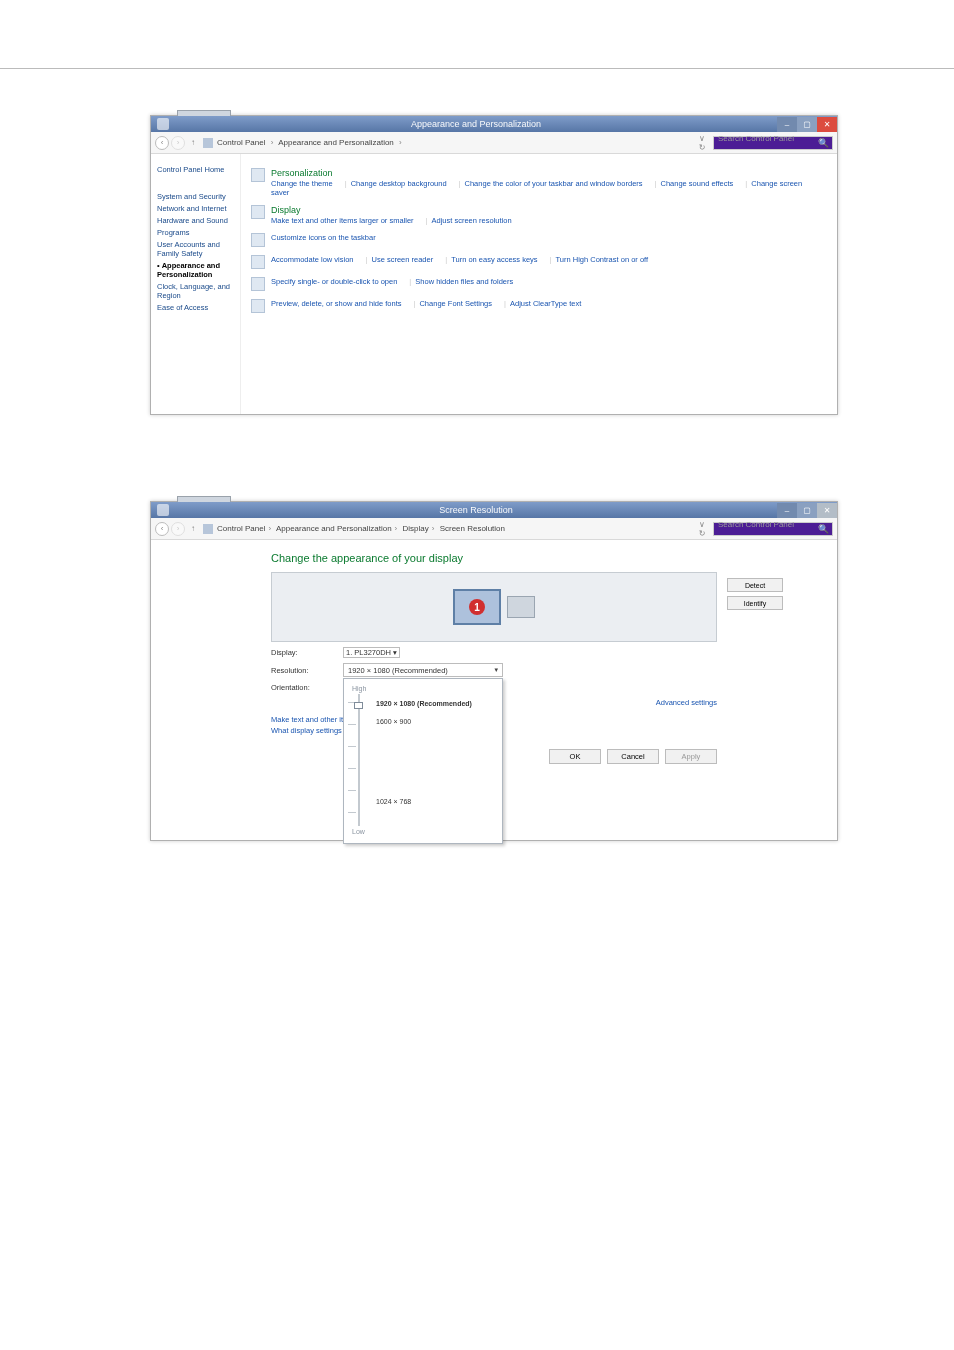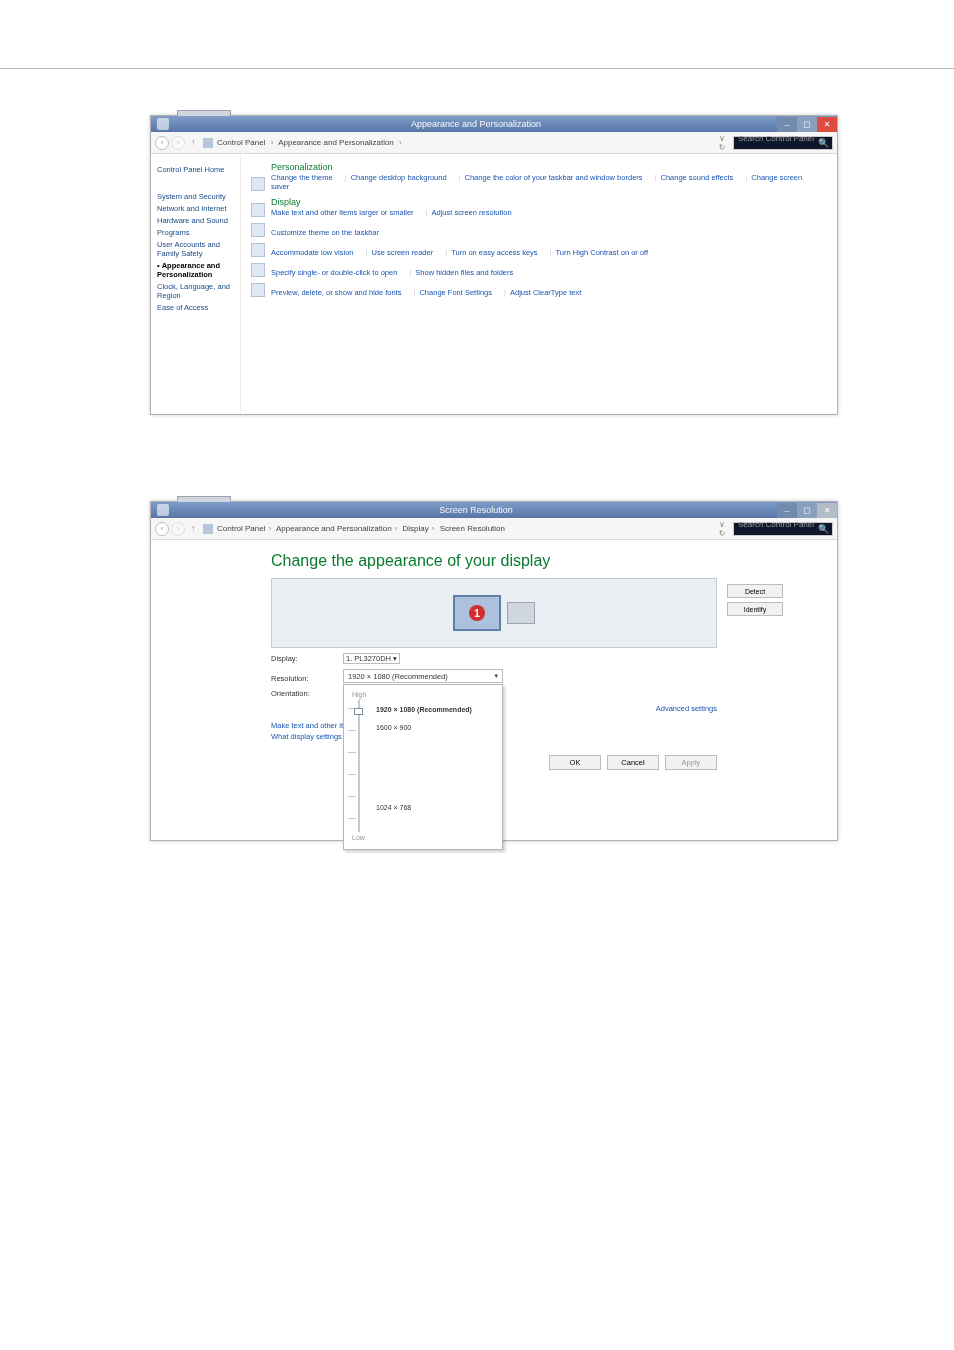--- a/index.html
+++ b/index.html
@@ -83,23 +83,23 @@
     display:flex; align-items:center; justify-content:center;
     color:#888;
     background:#fff;
   }
   .uparr { margin:0 4px; color:#888; }
   .crumb { color:#444; }
   .crumb .sep { margin:0 3px; color:#888; }
   .navspacer { flex:1; }
   .refresh { width:14px; text-align:center; color:#888; margin-right:4px;}
   .searchbox {
-    width:100px; height:14px;
+    width:120px; height:14px;
     border:1px solid #ccc;
-    background:#0f172a;
+    background:#4c1d95;
     font-size:8px;
     color:#9a9a9a;
     padding:0 14px 8px 4px;
     position:relative;
     display:flex; align-items:center;
   }
   .searchbox .mag {
     position:absolute; right:2px; top:1px; font-size:9px; color:#888;
   }
 
@@ -118,43 +118,42 @@
   .sidebar .active::before { content:"•"; color:#000; margin-right:2px; }
 
   
   .content {
     flex:1;
     padding:6px 10px;
     font-size:7.5px;
   }
   .cat {
     display:flex;
-    margin:2px 0 6px 0;
-    align-items:flex-end;
+    margin:8px 0 6px 0;
   }
   .cat .cicon {
     width:14px; height:14px;
     background:#dfe8f2;
     border:1px solid #b4c4d7;
     margin-right:6px;
     flex:0 0 14px;
   }
   .cat .ctext { flex:1; }
   .cat .cheader {
     color:#0a7a2f;
     font-size:9px;
     margin-bottom:1px;
   }
   .cat .clinks { color:#1a55b0; }
   .cat .clinks span { margin-right:8px; }
   .cat .clinks .sep { color:#ccc; margin:0 4px; }
 
   
   .body2 { padding:12px 120px; font-size:8px; }
-  .h1 { color:#0a7a2f; font-size:16px; margin-bottom:8px; }
+  .h1 { color:#0a7a2f; font-size:11px; margin-bottom:8px; }
   .monitor-area {
     height:70px;
     background:#ebeef2;
     border:1px solid #c6ccd2;
     display:flex;
     align-items:center;
     justify-content:center;
     position:relative;
   }
   .monitor-area .mon {
@@ -175,21 +174,21 @@
     width:28px; height:22px; margin-left:6px;
     border:1px solid #9aa5b1; background:#cfd6de;
   }
   .side-btns { position:absolute; right:-66px; top:6px; }
   .side-btns button {
     display:block; width:56px; height:14px; font-size:7px;
     background:#f1f1f1; border:1px solid #bcbcbc; margin-bottom:4px;
   }
 
   .formrow {
-    display:flex; align-items:flex-end; margin:6px 0; font-size:7.5px;
+    display:flex; align-items:center; margin:6px 0; font-size:7.5px;
   }
   .formrow .lbl { width:72px; color:#333; }
   .formrow .val select, .formrow .val .select {
     font-size:7.5px; border:1px solid #bcbcbc; background:#fff;
     height:13px; padding:0 2px;
   }
   .res-select { width:160px; border:1px solid #bcbcbc; height:14px;
     display:flex; align-items:center; padding:0 4px; font-size:7.5px;
     justify-content:space-between; }
   .res-select .caret { font-size:7px; color:#444; }
@@ -303,21 +302,21 @@
             <div class="cat">
               <div class="cicon"></div>
               <div class="ctext">
                 <div class="cheader">Display</div>
                 <div class="clinks"><span>Make text and other items larger or smaller</span><span class="sep">|</span><span>Adjust screen resolution</span></div>
               </div>
             </div>
             <div class="cat">
               <div class="cicon"></div>
               <div class="ctext">
-                <div class="clinks"><span>Customize theme on the taskbar</span></div>
+                <div class="clinks"><span>Customize icons on the taskbar</span></div>
               </div>
             </div>
             <div class="cat">
               <div class="cicon"></div>
               <div class="ctext">
                 <div class="clinks"><span>Accommodate low vision</span><span class="sep">|</span><span>Use screen reader</span><span class="sep">|</span><span>Turn on easy access keys</span><span class="sep">|</span><span>Turn High Contrast on or off</span></div>
               </div>
             </div>
             <div class="cat">
               <div class="cicon"></div>

